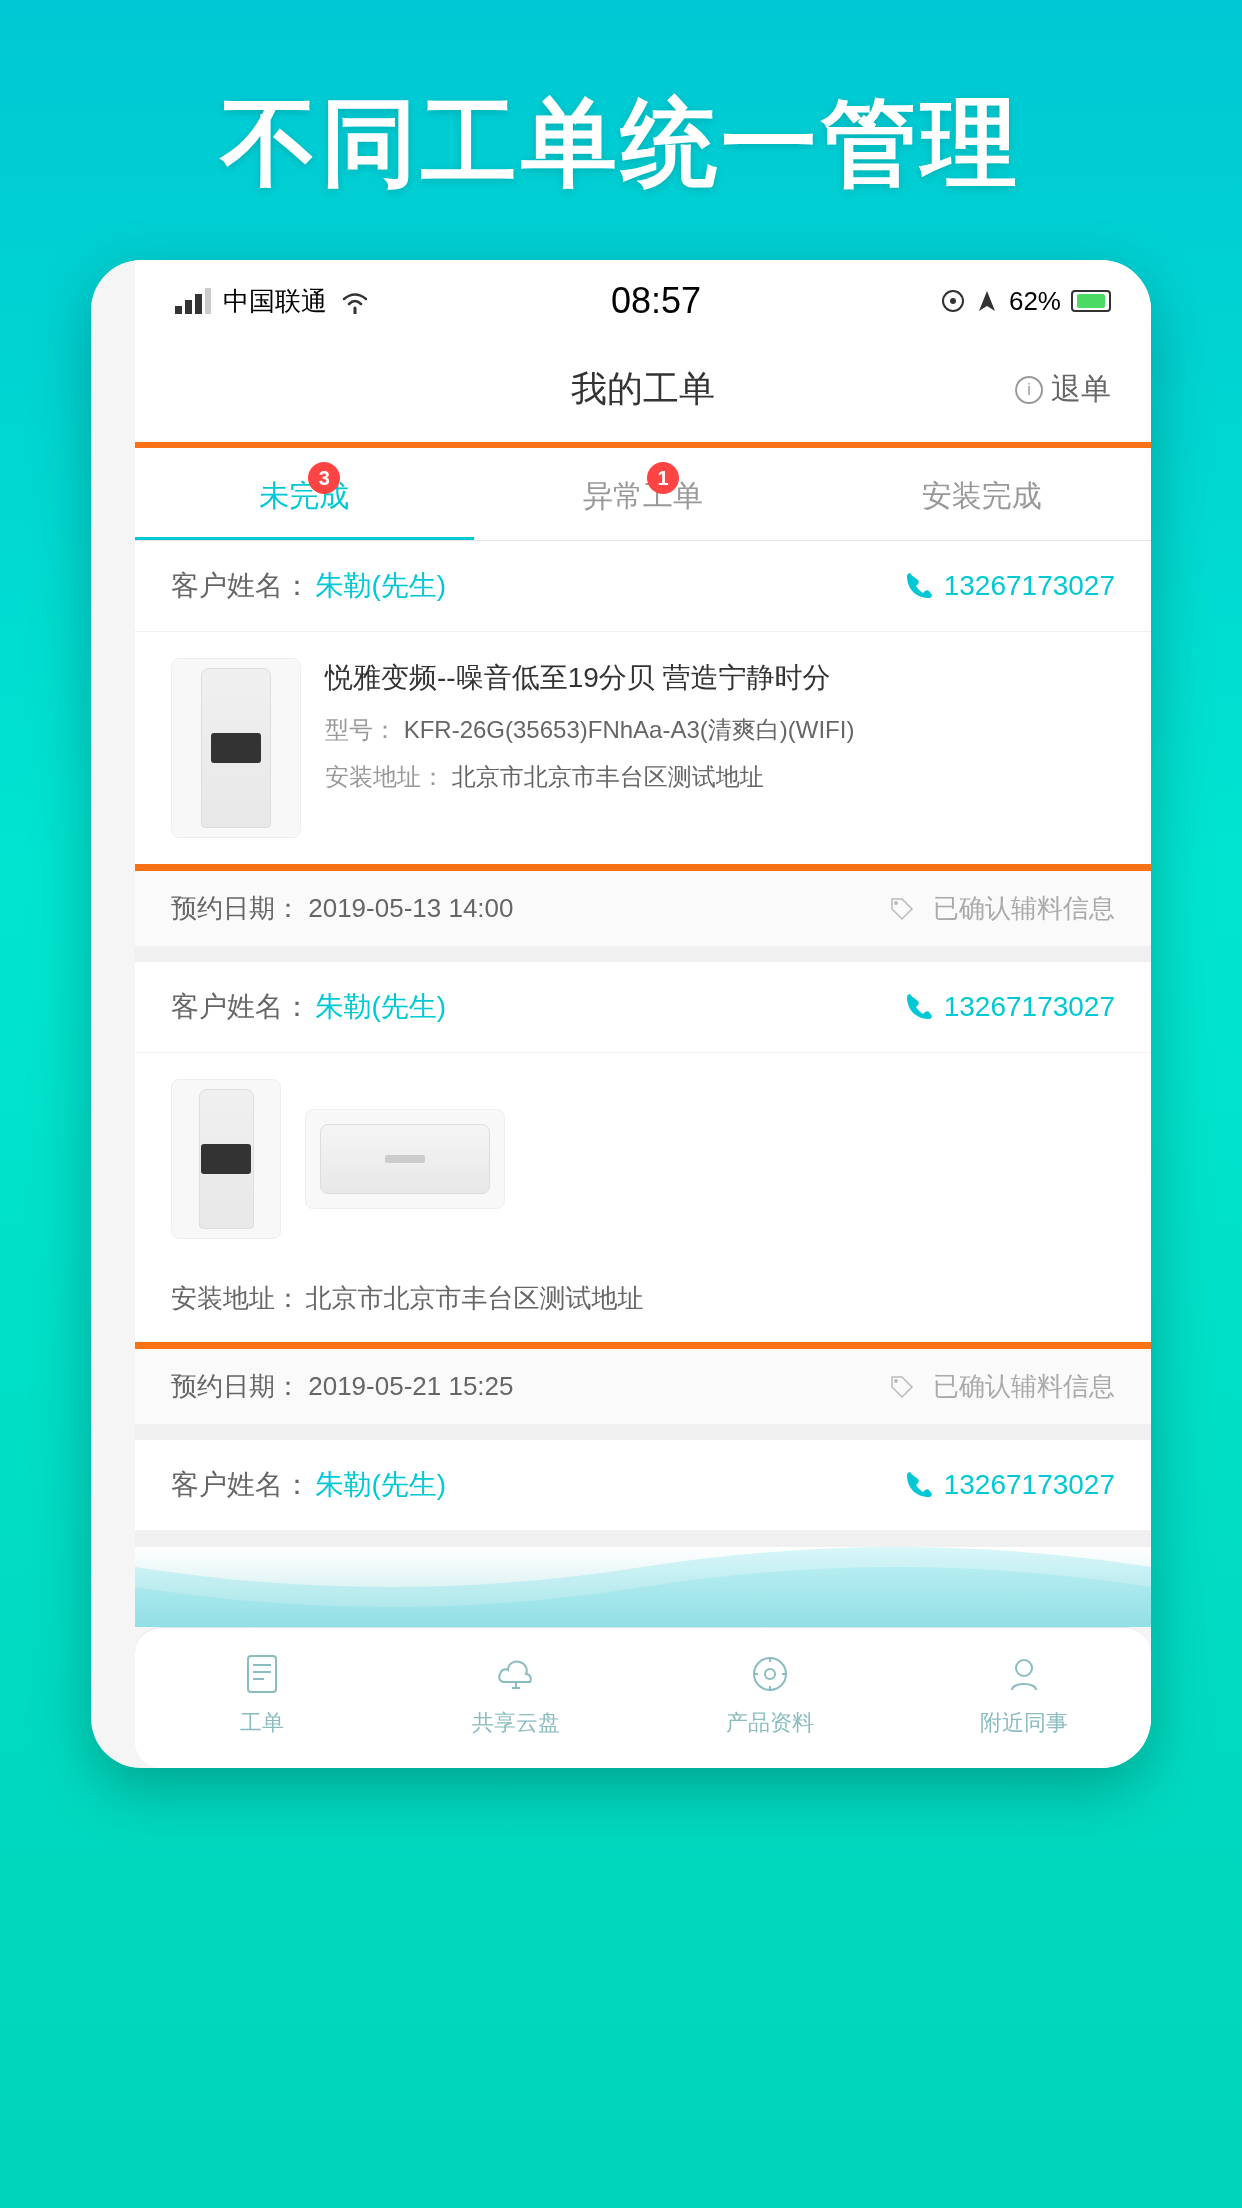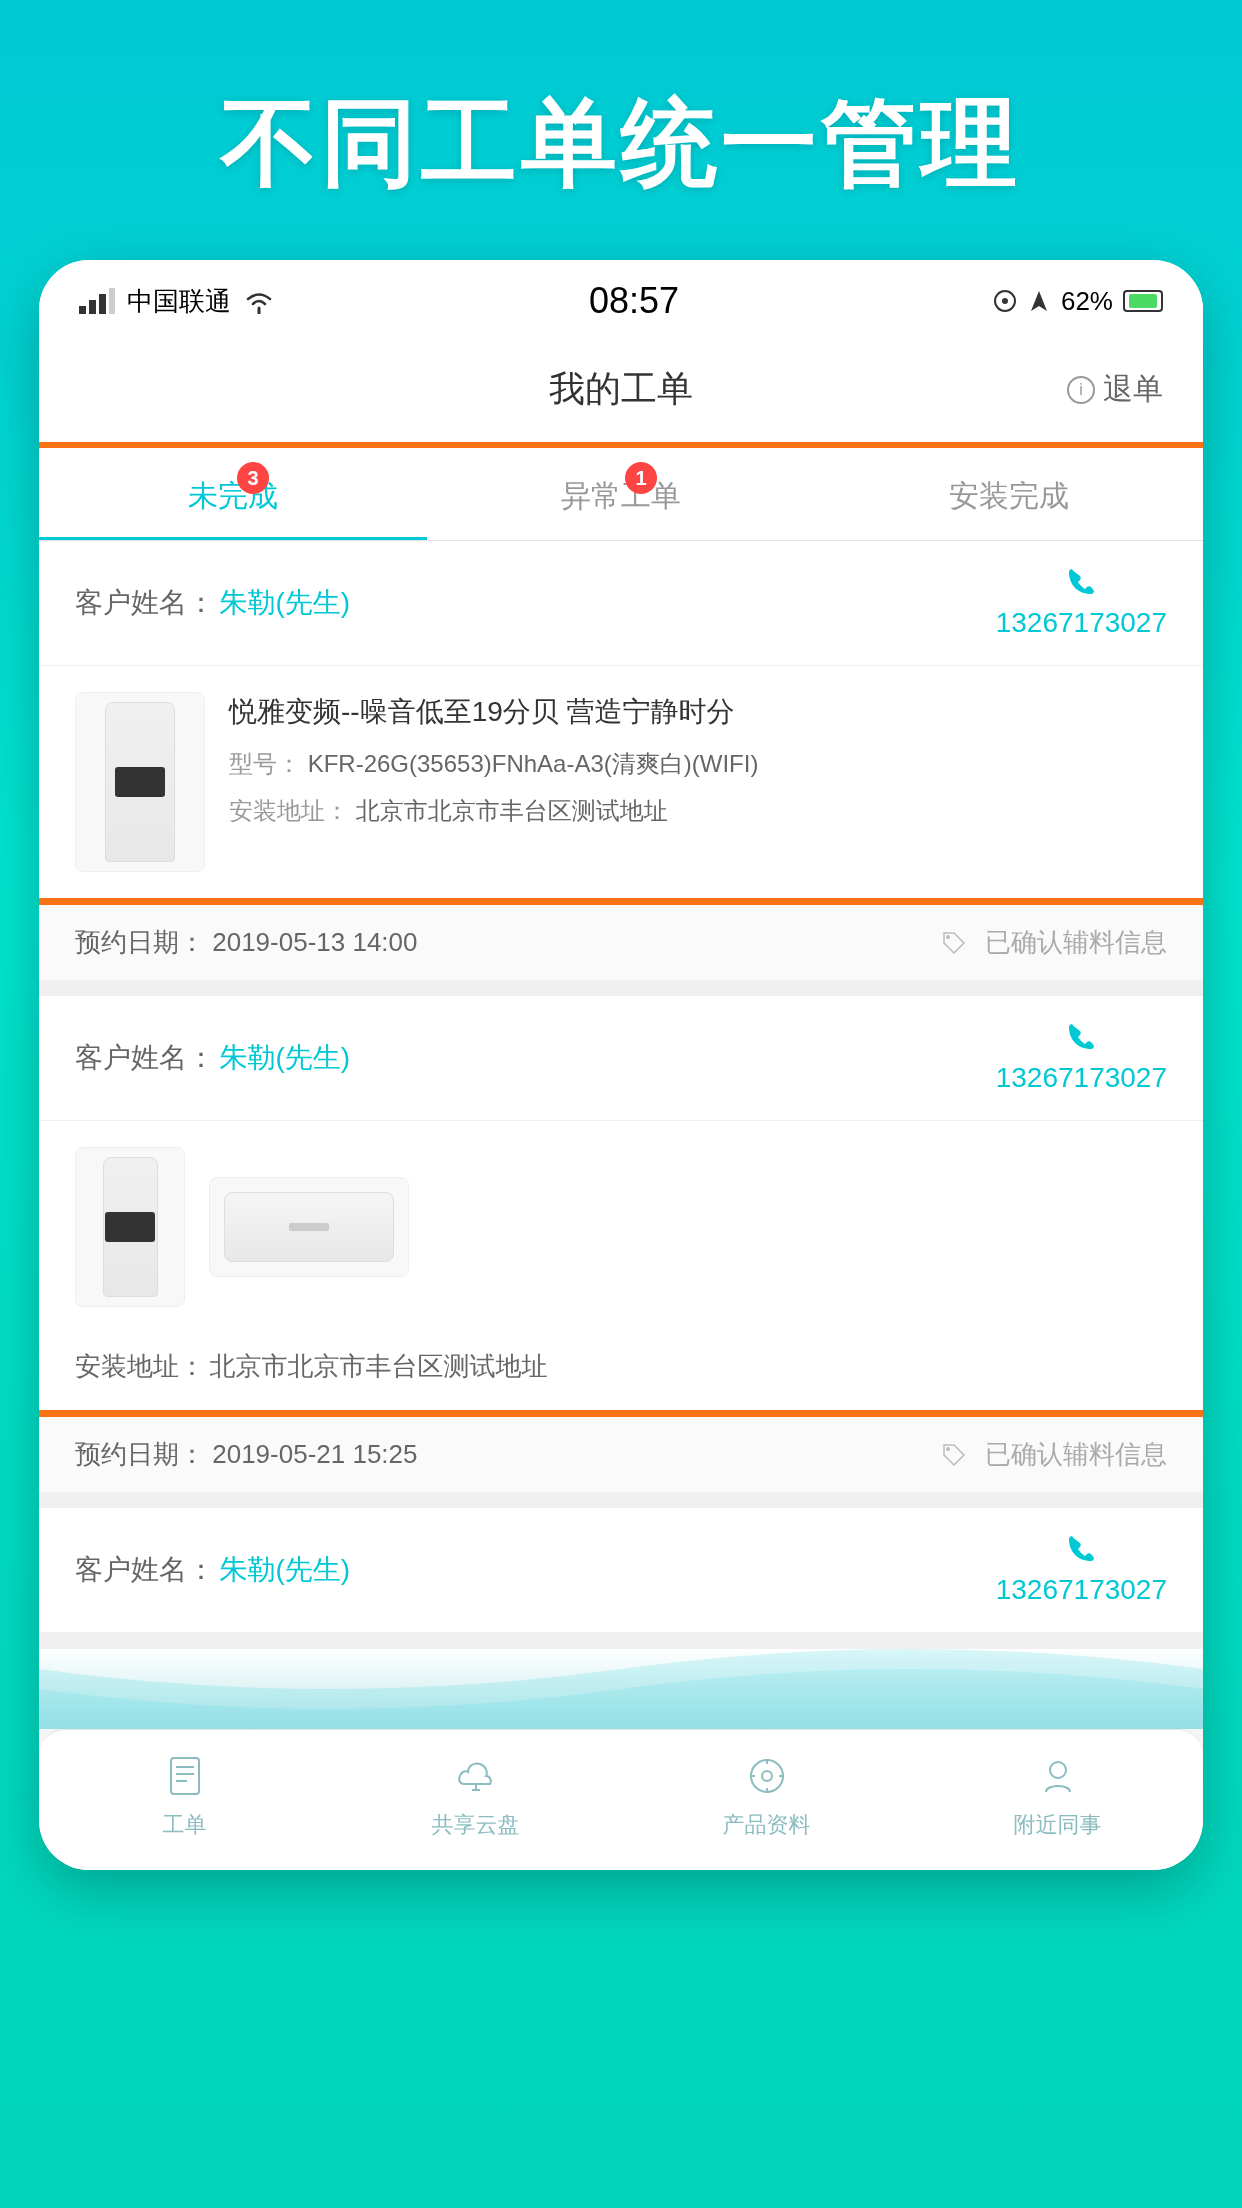--- a/index.html
+++ b/index.html
@@ -20,25 +20,26 @@
       color: white;
       font-size: 96px;
       font-weight: 700;
       letter-spacing: 4px;
       text-shadow: 0 2px 8px rgba(0,0,0,0.15);
     }
 
     
     .phone-frame {
       margin: 0 auto;
-      width: 1164px;
+      width: 1060px;
       background: #f5f5f5;
       border-radius: 50px;
       overflow: hidden;
       box-shadow: 0 20px 60px rgba(0,0,0,0.25);
+      padding-left: 44px;
     }
 
     
     .status-bar {
       background: white;
       display: flex;
       justify-content: space-between;
       align-items: center;
       padding: 20px 40px 15px;
       font-size: 26px;
@@ -126,21 +127,21 @@
     }
     .order-customer-row {
       display: flex;
       justify-content: space-between;
       align-items: center;
       padding: 26px 36px;
       border-bottom: 1px solid #f0f0f0;
     }
     .customer-label { font-size: 28px; color: #666; }
     .customer-name { font-size: 28px; color: #00c8d4; }
-    .phone-num { font-size: 28px; color: #00c8d4; display: flex; align-items: center; gap: 10px; flex-direction: column; }
+    .phone-num { font-size: 28px; color: #00c8d4; display: flex; align-items: center; gap: 10px; }
 
     .order-product-row {
       display: flex;
       align-items: flex-start;
       padding: 26px 36px;
       gap: 24px;
     }
     .product-img {
       width: 130px;
       height: 180px;

